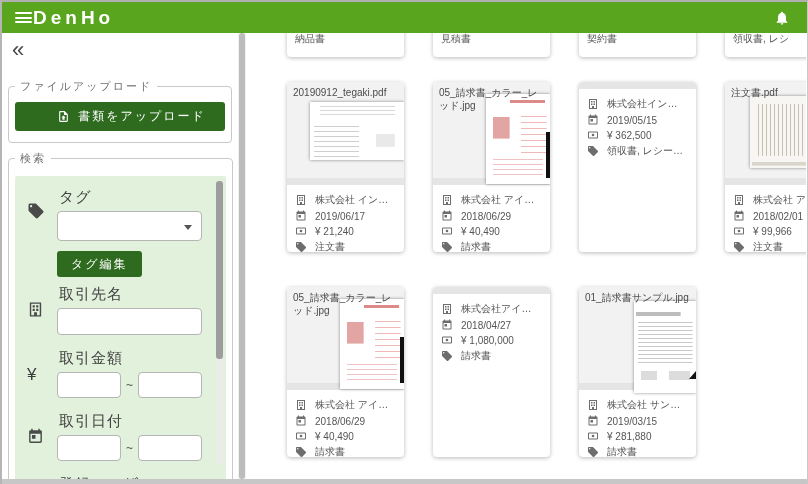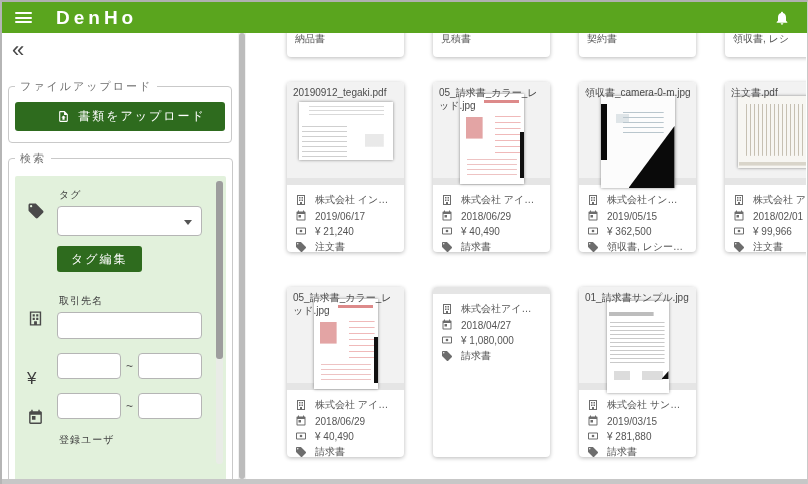--- a/index.html
+++ b/index.html
@@ -5,55 +5,55 @@
   html,body{margin:0;padding:0;background:#e8e8e8;}
   #app{position:relative;width:808px;height:484px;background:#fff;overflow:hidden;
        font-family:"Liberation Sans","DejaVu Sans",sans-serif;
        border-left:2px solid #b5b5b5;border-top:2px solid #b0b0b0;border-right:1px solid #c9c9c9;
        box-sizing:border-box;}
   
   #header{position:absolute;left:0;top:0;right:0;height:31px;background:#5aa51e;z-index:30;
           display:flex;align-items:center;}
   .hamburger{width:17px;height:11px;margin-left:13px;display:flex;flex-direction:column;justify-content:space-between;cursor:pointer;}
   .hamburger span{display:block;height:2px;background:#fff;border-radius:1px;}
-  .logo{color:#fff;font-size:19px;font-weight:700;letter-spacing:4px;margin-left:24px;}
+  .logo{color:#fff;font-size:19px;font-weight:700;letter-spacing:4px;margin-left:1px;}
   .bell{margin-left:auto;margin-right:17px;width:16px;height:16px;cursor:pointer;}
   
   #sidebar{position:absolute;left:0;top:31px;width:235px;bottom:5px;background:#fff;z-index:20;overflow:hidden;}
   .collapse{font-size:22px;color:#4a4a4a;margin:6px 0 0 10px;cursor:pointer;line-height:1;}
   fieldset.box{position:absolute;left:6px;right:5px;border:1px solid #c9c9c9;border-radius:4px;margin:0;padding:6px 6px 10px 6px;box-sizing:border-box;background:#fff;}
   fieldset.box legend{font-size:11px;color:#6f6f6f;letter-spacing:2px;padding:0 5px;}
   #upload-box{top:46px;height:64px;}
   .btn-green{display:flex;align-items:center;justify-content:center;gap:8px;background:#2e6b1e;color:#fff;
              border:none;border-radius:3px;font-size:12px;letter-spacing:2px;cursor:pointer;
              font-family:inherit;}
   #upload-btn{width:100%;height:29px;margin-top:2px;padding-left:29px;}
   #search-box{top:118px;height:372px;}
   #search-panel{position:relative;margin-top:4px;background:#e2f1dc;border-radius:2px;height:322px;overflow:hidden;}
   .f-row{position:relative;margin:0 24px 0 42px;}
-  .f-label{font-size:10px;color:#424242;letter-spacing:1px;margin:0 0 4px 2px;}
+  .f-label{font-size:15px;color:#424242;letter-spacing:1px;margin:0 0 4px 2px;}
   .f-icon{position:absolute;left:-30px;color:#4a4a4a;}
   .sel,.inp{background:#fff;border:1px solid #b5b5b5;border-radius:4px;box-sizing:border-box;font-size:12px;
             font-family:inherit;color:#333;padding:0 6px;outline:none;}
   .caret{position:absolute;width:0;height:0;border-left:4px solid transparent;border-right:4px solid transparent;border-top:5px solid #555;}
   .range{display:flex;align-items:center;gap:5px;}
   .tilde{color:#555;font-size:12px;}
   
   #panel-scroll{position:absolute;right:3px;top:5px;bottom:34px;width:7px;background:#e9ece7;border-radius:3px;}
   #panel-thumb{position:absolute;top:0;left:0;right:0;height:63%;background:#9d9d9d;border-radius:3px;}
   
   #side-scroll{position:absolute;left:236px;top:31px;bottom:5px;width:8px;background:#f1f1f1;z-index:25;}
   #side-thumb{position:absolute;top:0;left:1px;width:6px;height:100%;background:#bcbcbc;border-radius:3px;}
   
   #main{position:absolute;left:245px;right:1px;top:31px;bottom:5px;background:#fff;overflow:hidden;}
   .card-row{position:absolute;left:40px;display:flex;gap:29px;}
   #row1{top:-146px;} #row2{top:49px;} #row3{top:254px;}
   .card{position:relative;width:117px;height:170px;background:#fff;border-radius:4px;
         box-shadow:0 1px 4px rgba(0,0,0,.28);overflow:hidden;flex-shrink:0;cursor:pointer;}
-  .card-media{position:relative;height:96px;background:#f2f2f2;display:flex;justify-content:center;}
+  .card-media{position:relative;height:96px;background:#f2f2f2;display:flex;justify-content:flex-end;}
   .card-title{position:absolute;top:4px;left:6px;right:4px;font-size:10px;color:#4a4a4a;line-height:1.3;
               word-break:break-all;z-index:3;}
   .card-sep{height:7px;background:#e5e5e5;}
   .card-details{padding:8px 8px 0 8px;}
   .d-row{display:flex;align-items:center;gap:8px;margin-bottom:3px;font-size:10px;color:#555;
          white-space:nowrap;overflow:hidden;}
   .d-row svg{flex-shrink:0;}
   .r1-tags{position:absolute;left:8px;bottom:11px;display:flex;align-items:flex-start;gap:8px;font-size:10px;color:#555;white-space:nowrap;overflow:hidden;right:2px;flex-direction:column;}
   
   .thumb{position:relative;margin-top:16px;background:#fff;box-shadow:0 0 3px rgba(0,0,0,.45);z-index:1;background-repeat:no-repeat;}
@@ -153,38 +153,40 @@
             </svg>
           <div class="sel" style="height:30px;position:relative;">
             <span class="caret" style="right:9px;top:13px;"></span>
           </div>
         </div>
 
         <button class="btn-green" style="margin:10px 0 0 42px;height:26px;padding:0 14px;font-size:12px;">
           <span>タグ編集</span>
         </button>
 
-        <div class="f-row" style="margin-top:22px;font-family:Liberation Mono, monospace;">
+        <div class="f-row" style="margin-top:8px;font-family:Liberation Mono, monospace;">
           <div class="f-label">取引先名</div>
           <svg class="f-icon" style="top:16px;" width="17" height="17" viewBox="0 0 24 24">
               <path fill="#4a4a4a" d="M4 2h16v20H4V2zm2 2v16h12V4H6zm2 2h3v3H8V6zm5 0h3v3h-3V6zM8 11h3v3H8v-3zm5 0h3v3h-3v-3zm-3 5h4v4h-4v-4z"></path>
             </svg>
           <input class="inp" style="width: 100%; height: 27px;" value="">
         </div>
 
         <div class="f-row" style="margin-top:14px;">
+          <div class="f-label">取引金額</div>
           <div class="f-icon" style="top:16px;font-size:17px;color:#3d3d3d;">¥</div>
           <div class="range">
             <input class="inp" style="width: 64px; height: 26px;">
             <span class="tilde">~</span>
             <input class="inp" style="width: 64px; height: 26px;">
           </div>
         </div>
 
         <div class="f-row" style="margin-top:14px;">
+          <div class="f-label">取引日付</div>
           <svg class="f-icon" style="top:16px;" width="17" height="17" viewBox="0 0 24 24">
               <path fill="#4a4a4a" d="M19 3h-1V1h-2v2H8V1H6v2H5c-1.11 0-2 .9-2 2v14c0 1.1.89 2 2 2h14c1.1 0 2-.9 2-2V5c0-1.1-.9-2-2-2zm0 16H5V8h14v11zM7 10h5v5H7z"></path>
             </svg>
           <div class="range">
             <input class="inp" style="width: 64px; height: 26px;">
             <span class="tilde">~</span>
             <input class="inp" style="width: 64px; height: 26px;">
           </div>
         </div>
 
@@ -307,24 +309,20 @@
       <div class="d-row">
         <svg width="12" height="12" viewBox="0 0 24 24">
                 <path fill="#6d6d6d" d="M21.41 11.58l-9-9C12.05 2.22 11.55 2 11 2H4c-1.1 0-2 .9-2 2v7c0 .55.22 1.05.59 1.42l9 9c.36.36.86.58 1.41.58.55 0 1.05-.22 1.41-.59l7-7c.37-.36.59-.86.59-1.41 0-.55-.23-1.06-.59-1.42zM5.5 7C4.67 7 4 6.33 4 5.5S4.67 4 5.5 4 7 4.67 7 5.5 6.33 7 5.5 7z"></path>
               </svg>
         <span class="v-tags">請求書</span>
       </div>
     </div>
   </div>
 
   <div class="card">
-    <div class="card-media">
-      <div class="card-title">領収書_camera-0-m.jpg</div>
-      <div class="thumb thumb-camera"></div>
-    </div>
     <div class="card-sep"></div>
     <div class="card-details">
       <div class="d-row">
         <svg width="12" height="12" viewBox="0 0 24 24">
                 <path fill="#6d6d6d" d="M4 2h16v20H4V2zm2 2v16h12V4H6zm2 2h3v3H8V6zm5 0h3v3h-3V6zM8 11h3v3H8v-3zm5 0h3v3h-3v-3zm-3 5h4v4h-4v-4z"></path>
               </svg>
         <span class="v-company">株式会社イン…</span>
       </div>
       <div class="d-row">
         <svg width="12" height="12" viewBox="0 0 24 24">

